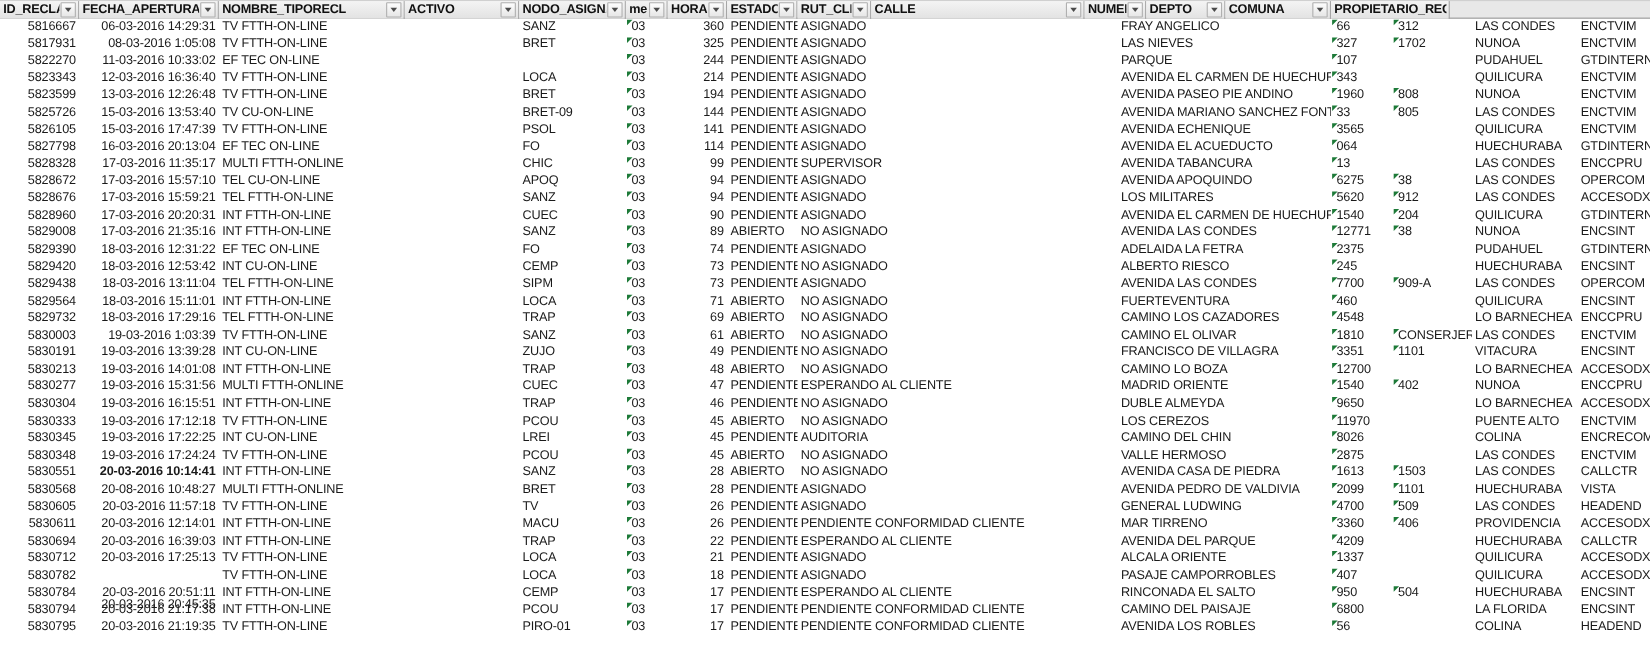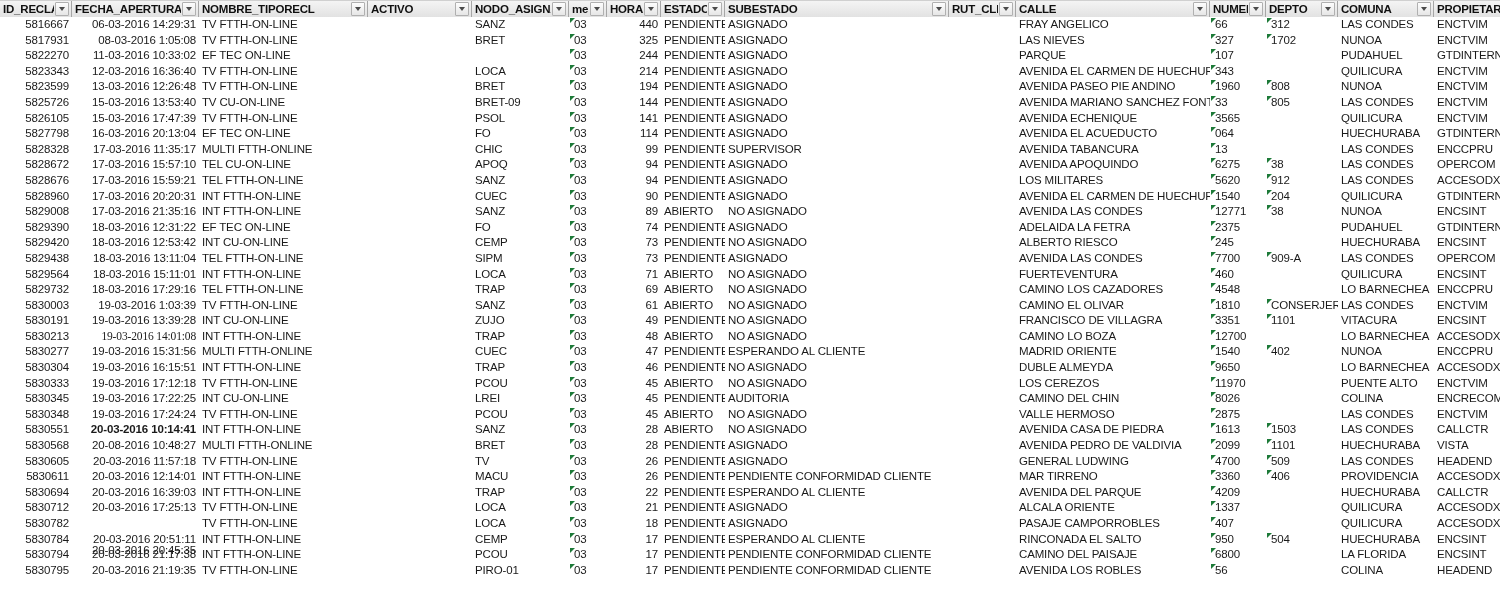--- a/index.html
+++ b/index.html
@@ -142,26 +142,20 @@
         <span class="filter-btn">
           <span class="tri"></span>
         </span>
       </div>
       <div class="hcell" style="width: 64px;">
         <span class="htext">ESTADO</span>
         <span class="filter-btn">
           <span class="tri"></span>
         </span>
       </div>
-      <div class="hcell" style="width: 224px;">
-        <span class="htext">SUBESTADO</span>
-        <span class="filter-btn">
-          <span class="tri"></span>
-        </span>
-      </div>
       <div class="hcell" style="width: 67px;">
         <span class="htext">RUT_CLIEN</span>
         <span class="filter-btn">
           <span class="tri"></span>
         </span>
       </div>
       <div class="hcell" style="width: 194px;">
         <span class="htext">CALLE</span>
         <span class="filter-btn">
           <span class="tri"></span>
@@ -190,21 +184,21 @@
       </div>
     </div>
   <div id="body">
       <div class="data-row">
         <div class="cell num" style="width: 72px;">5816667</div>
         <div class="cell num" style="width: 127px;">06-03-2016 14:29:31</div>
         <div class="cell txt" style="width: 169px;">TV FTTH-ON-LINE</div>
         <div class="cell txt" style="width: 104px;"></div>
         <div class="cell txt" style="width: 97px;">SANZ</div>
         <div class="cell txt flag" style="width: 38px;">03</div>
-        <div class="cell num" style="width: 54px;">440</div>
+        <div class="cell num" style="width: 54px;">360</div>
         <div class="cell txt" style="width: 64px;">PENDIENTE</div>
         <div class="cell txt" style="width: 224px;">ASIGNADO</div>
         <div class="cell txt" style="width: 67px;"></div>
         <div class="cell txt" style="width: 194px;">FRAY ANGELICO</div>
         <div class="cell txt flag" style="width: 56px;">66</div>
         <div class="cell txt flag" style="width: 72px;">312</div>
         <div class="cell txt" style="width: 96px;">LAS CONDES</div>
         <div class="cell txt" style="width: 108px;">ENCTVIM</div>
       </div>
       <div class="data-row">
@@ -525,21 +519,21 @@
         <div class="cell txt" style="width: 224px;">NO ASIGNADO</div>
         <div class="cell txt" style="width: 67px;"></div>
         <div class="cell txt" style="width: 194px;">FRANCISCO DE VILLAGRA</div>
         <div class="cell txt flag" style="width: 56px;">3351</div>
         <div class="cell txt flag" style="width: 72px;">1101</div>
         <div class="cell txt" style="width: 96px;">VITACURA</div>
         <div class="cell txt" style="width: 108px;">ENCSINT</div>
       </div>
       <div class="data-row">
         <div class="cell num" style="width: 72px;">5830213</div>
-        <div class="cell num" style="width: 127px; font-family: Liberation Serif, serif;">19-03-2016 14:01:08</div>
+        <div class="cell num" style="width: 127px;">19-03-2016 14:01:08</div>
         <div class="cell txt" style="width: 169px;">INT FTTH-ON-LINE</div>
         <div class="cell txt" style="width: 104px;"></div>
         <div class="cell txt" style="width: 97px;">TRAP</div>
         <div class="cell txt flag" style="width: 38px;">03</div>
         <div class="cell num" style="width: 54px;">48</div>
         <div class="cell txt" style="width: 64px;">ABIERTO</div>
         <div class="cell txt" style="width: 224px;">NO ASIGNADO</div>
         <div class="cell txt" style="width: 67px;"></div>
         <div class="cell txt" style="width: 194px;">CAMINO LO BOZA</div>
         <div class="cell txt flag" style="width: 56px;">12700</div>

